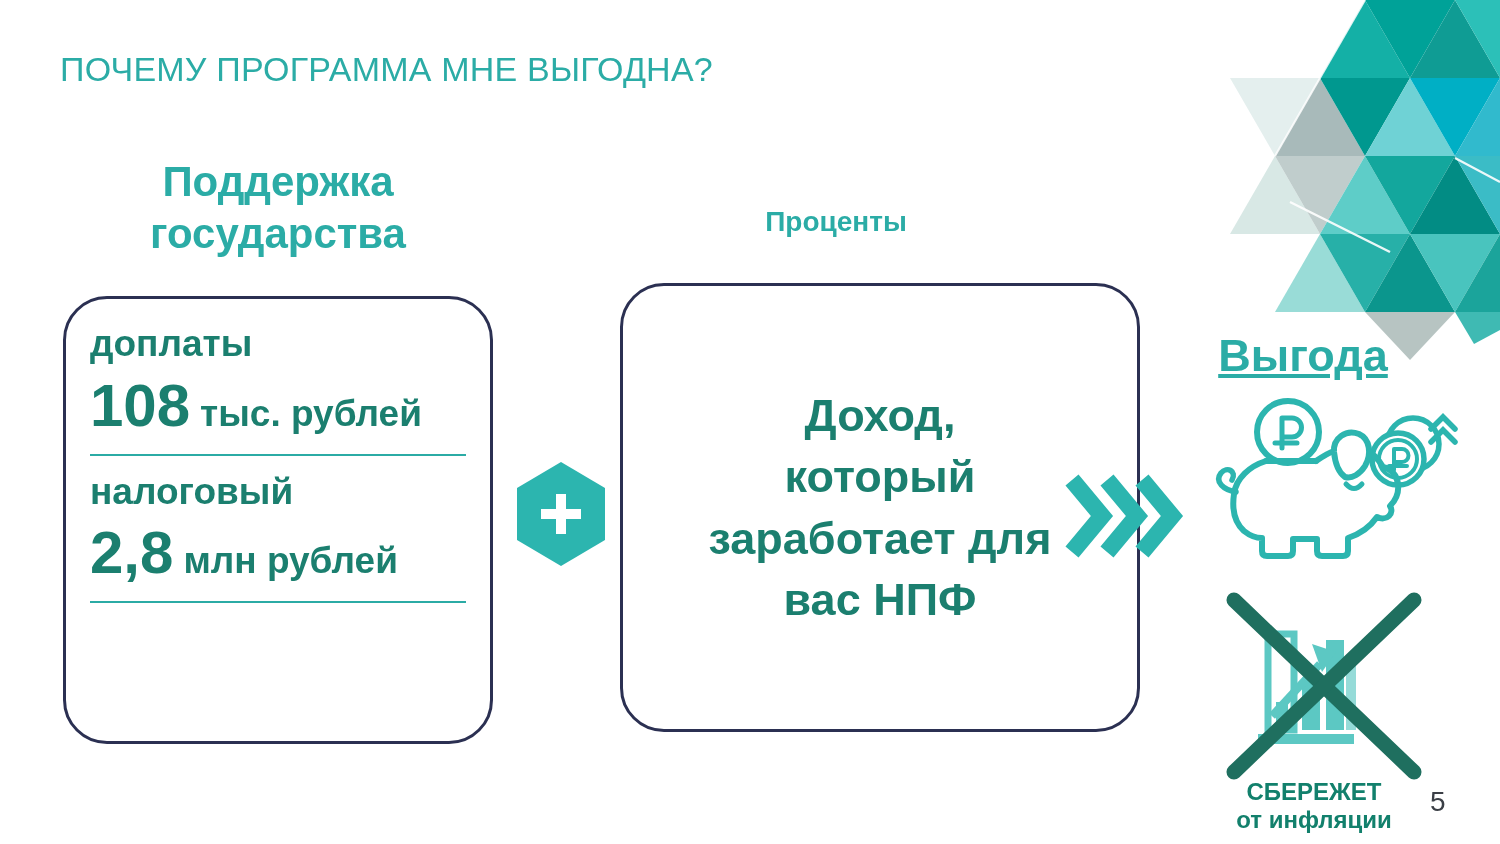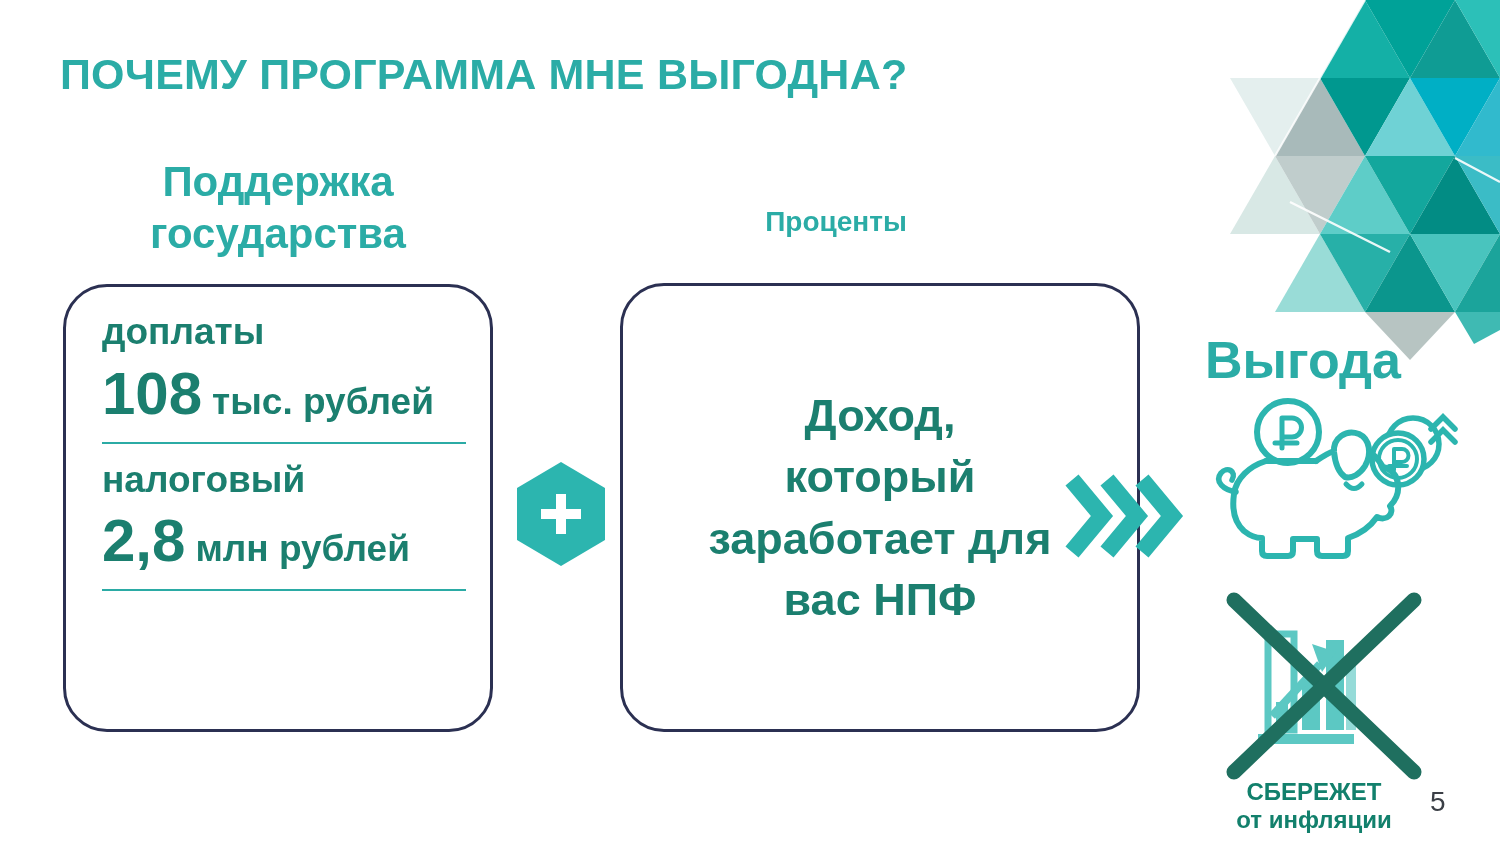--- a/index.html
+++ b/index.html
@@ -4,35 +4,35 @@
 <style>
   html,body{margin:0;padding:0;background:#ffffff;}
   .slide{
     position:relative; width:1500px; height:844px; background:#ffffff;
     overflow:hidden; font-family:"Liberation Sans","DejaVu Sans",sans-serif;
   }
   .abs{position:absolute;}
   
   .title{
     left:60px; top:50px; width:1100px;
-    font-size:43px; font-weight:700; letter-spacing:0.2px;
+    font-size:34px; font-weight:400; letter-spacing:0.2px;
     color:#2BACA6;
   }
   
   .col-header{
     font-weight:700; color:#2BACA6; text-align:center; white-space:pre-line;
   }
   .hdr-support{left:63px; top:156px; width:430px; font-size:42px; line-height:1.24;}
   .hdr-interest{left:620px; top:206px; width:432px; font-size:28px;}
-  .hdr-benefit{left:1190px; top:330px; width:226px; font-size:52px;}
+  .hdr-benefit{left:1190px; top:330px; width:226px; font-size:45px;text-decoration:underline;}
   
   .card{
     box-sizing:border-box; border:3px solid #2B3052; border-radius:44px; background:#fff;
   }
-  .card-support{left:63px; top:284px; width:430px; height:448px; padding:24px 24px 0 36px;}
+  .card-support{left:63px; top:296px; width:430px; height:448px; padding:24px 24px 0 24px;}
   .card-interest{
     left:620px; top:283px; width:520px; height:449px;
     display:flex; align-items:center; justify-content:center;
   }
   .row-label{
     font-size:37px; font-weight:700; color:#1B7F6F; line-height:1.15; white-space:pre-line;
   }
   .value-line{margin-top:8px; line-height:1.05;}
   .big-value{font-size:60px; font-weight:700; color:#1B7F6F;}
   .unit{font-size:37px; font-weight:700; color:#1B7F6F; margin-left:10px;}

